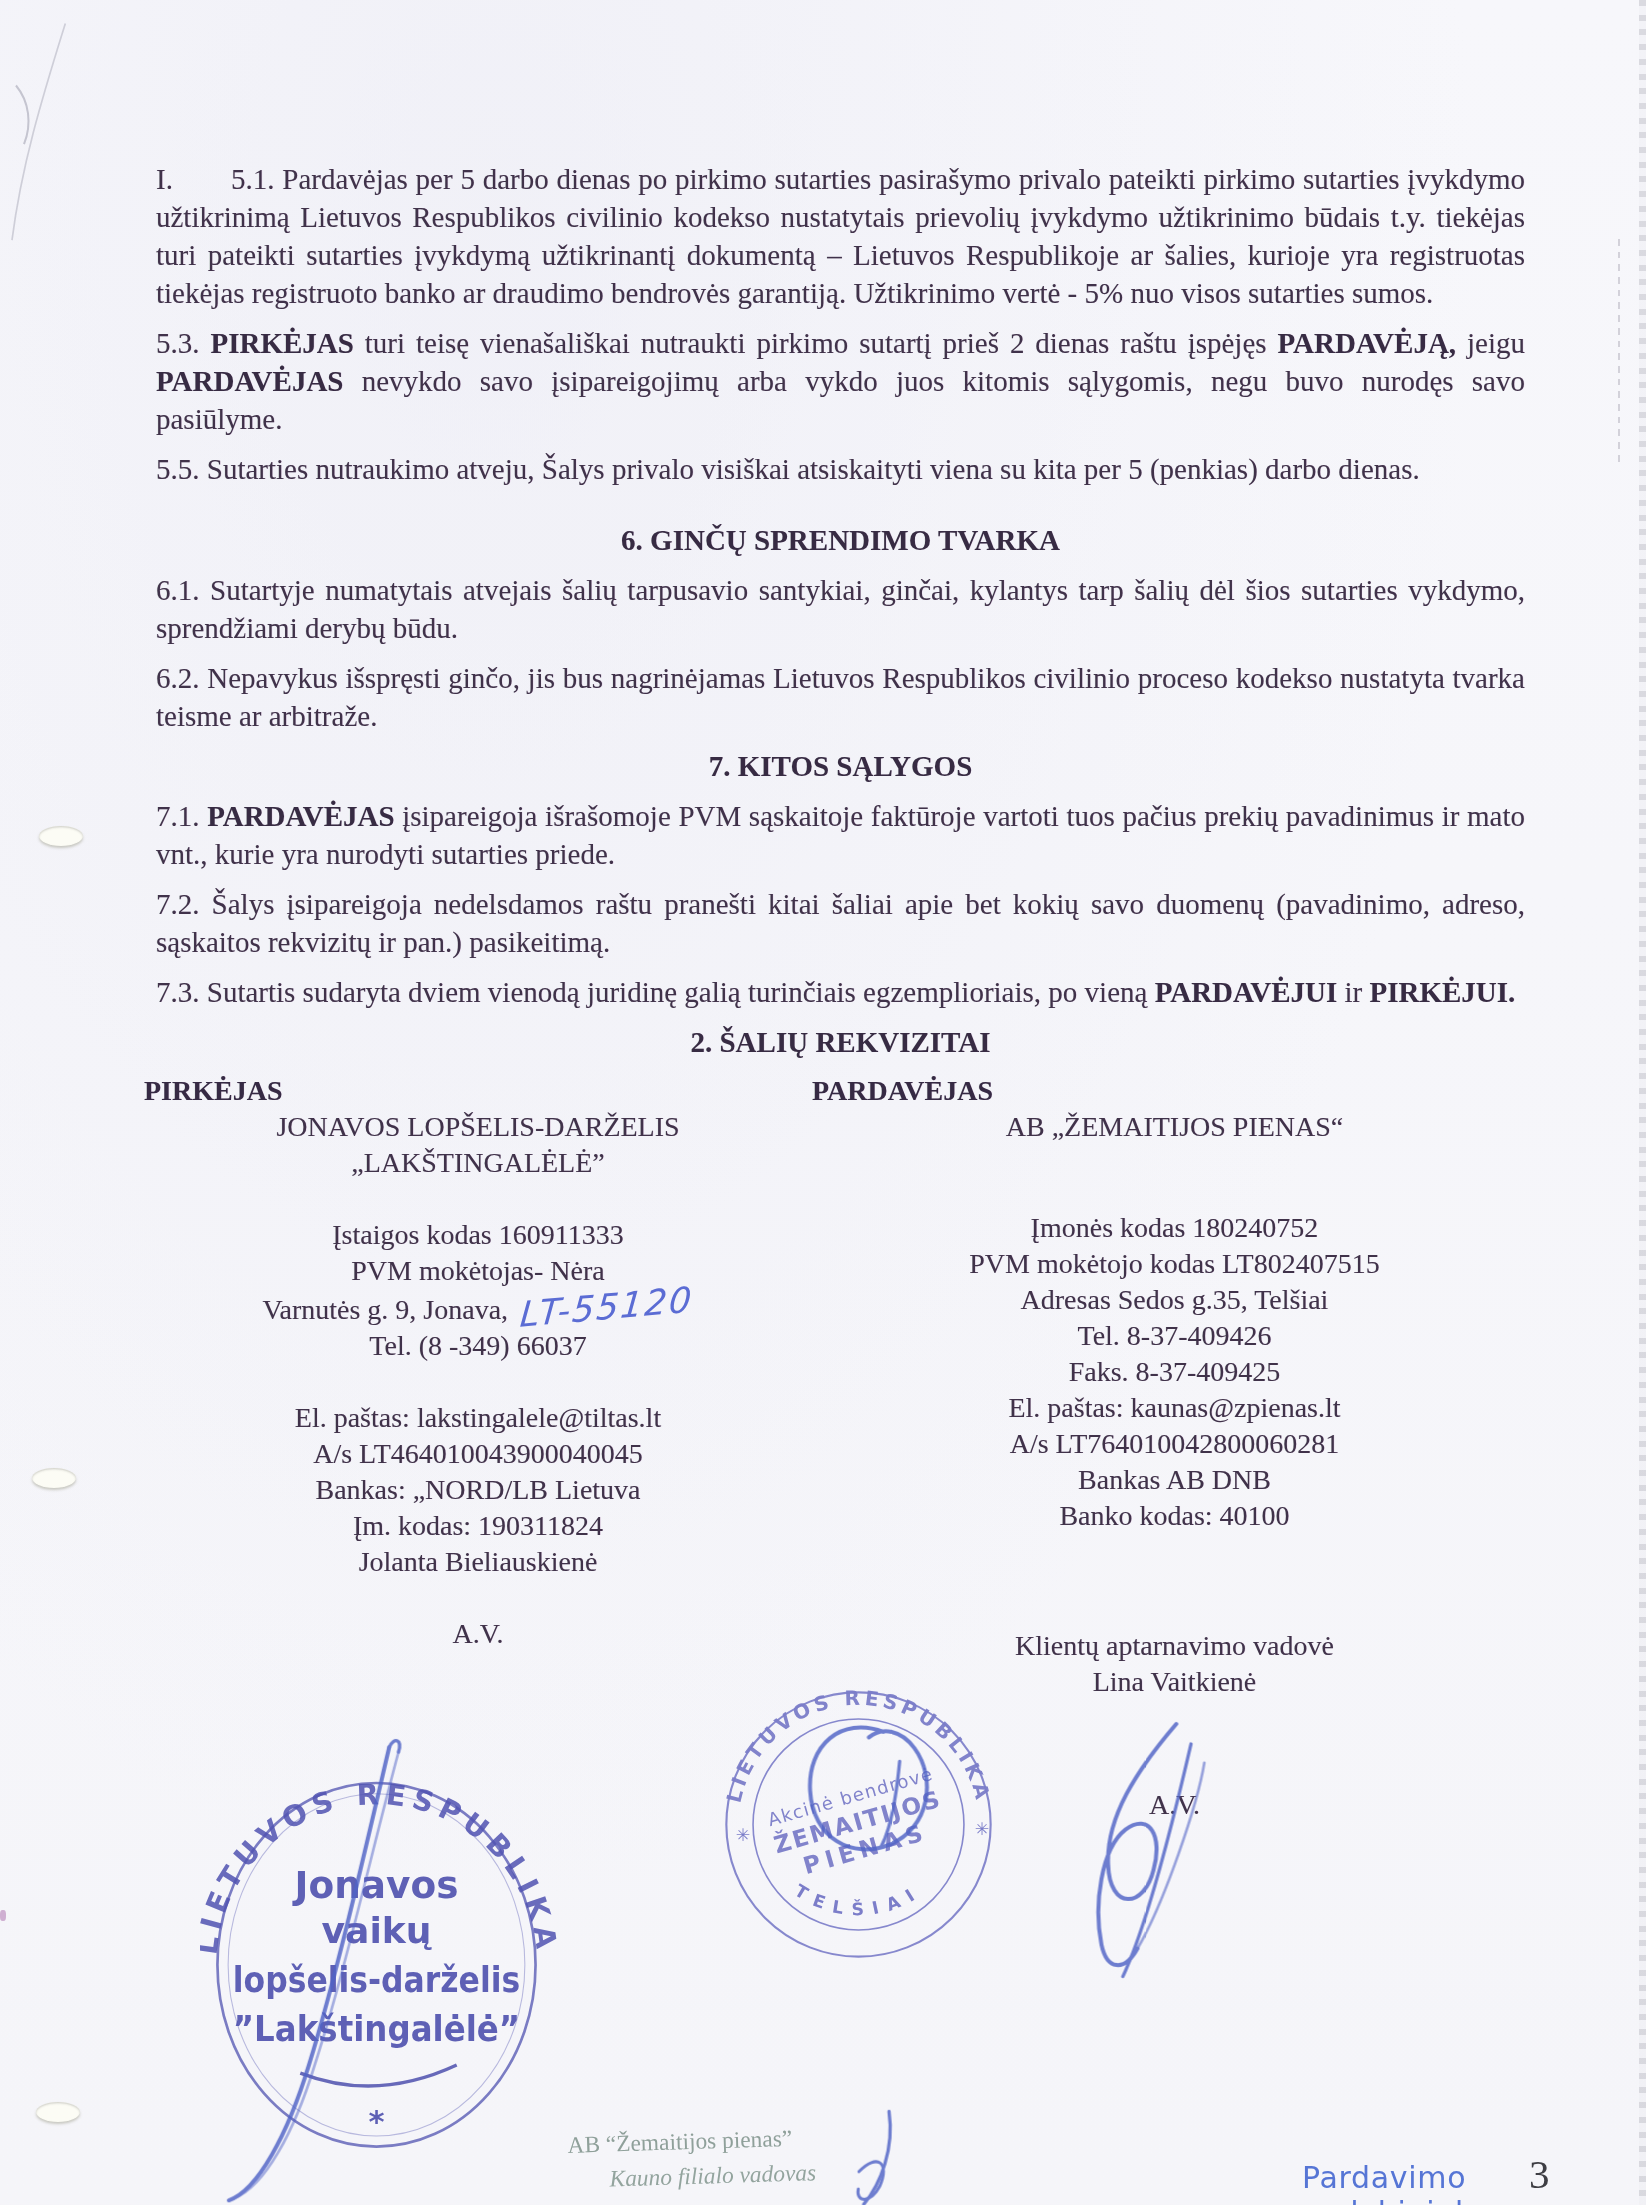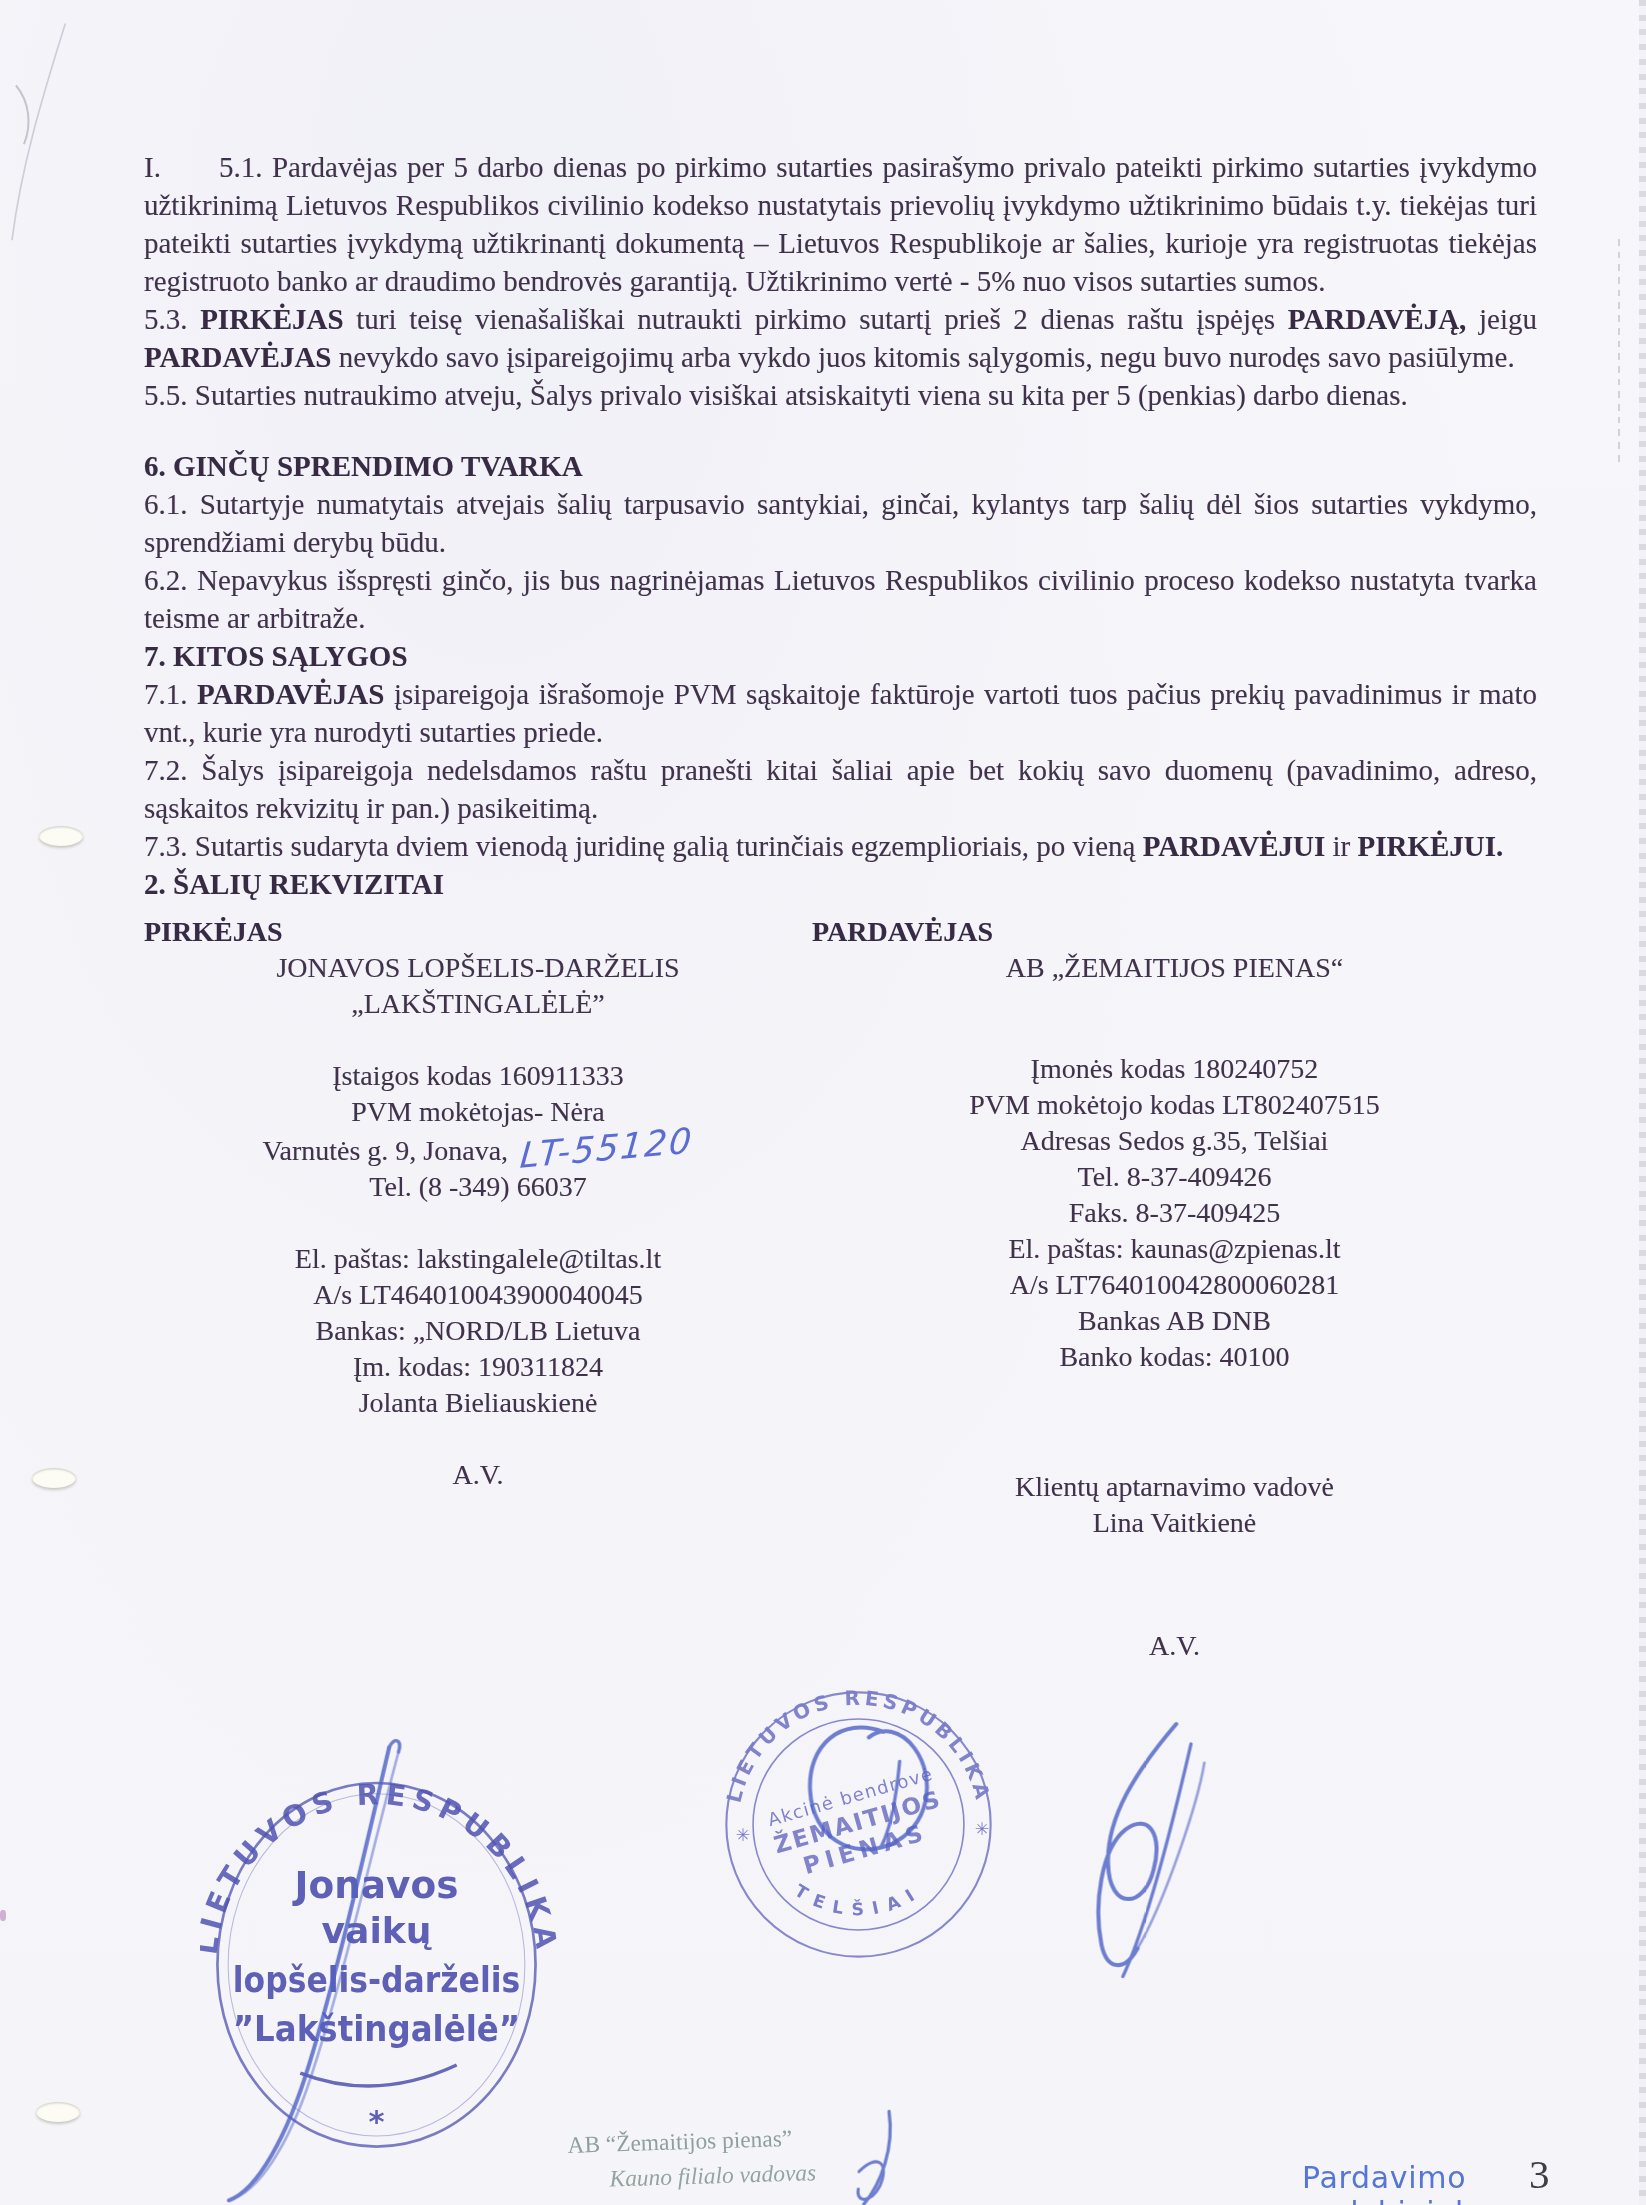--- a/index.html
+++ b/index.html
@@ -22,22 +22,22 @@
   .hole{position:absolute; width:44px; height:20px; border-radius:50%;
     background:#fcfcf5;
     box-shadow:0 2px 2.7px rgba(185,185,175,.75), inset 0 1.3px 2px rgba(205,205,198,.9);}
   .hole.h1{left:39px; top:826px;}
   .hole.h2{left:32px; top:1468px;}
   .hole.h3{left:36px; top:2102px;}
   
   .flow{position:absolute; left:144px; top:148px; width:1393px; z-index:2;
     font-size:29px; line-height:38px; text-align:justify;
     text-shadow:0.4px 0 rgba(150,40,150,.16), -0.4px 0 rgba(40,130,60,.14);}
-  .blk{margin:0; padding:0;}
-  .blk.h{font-weight:bold; color:#332741; text-align:left;}
+  .blk{margin:12px; padding:0;}
+  .blk.h{font-weight:bold; color:#332741; text-align:center;}
   .pfx{display:inline-block; width:75px;}
   b{color:#372b43;}
   
   .cols{display:flex; margin-top:10.7px; text-align:left; font-size:28px; line-height:36px;}
   .col.left{flex:0 0 668px;}
   .col.right{flex:1;}
   .ptitle{font-weight:bold; color:#362a44;}
   .pline{white-space:nowrap;text-align:center;}
   .hand{display:inline-block; font-family:"DejaVu Sans",sans-serif; font-style:italic;
     color:#5b6cd4; font-size:35px; letter-spacing:2px; margin-left:12px;

